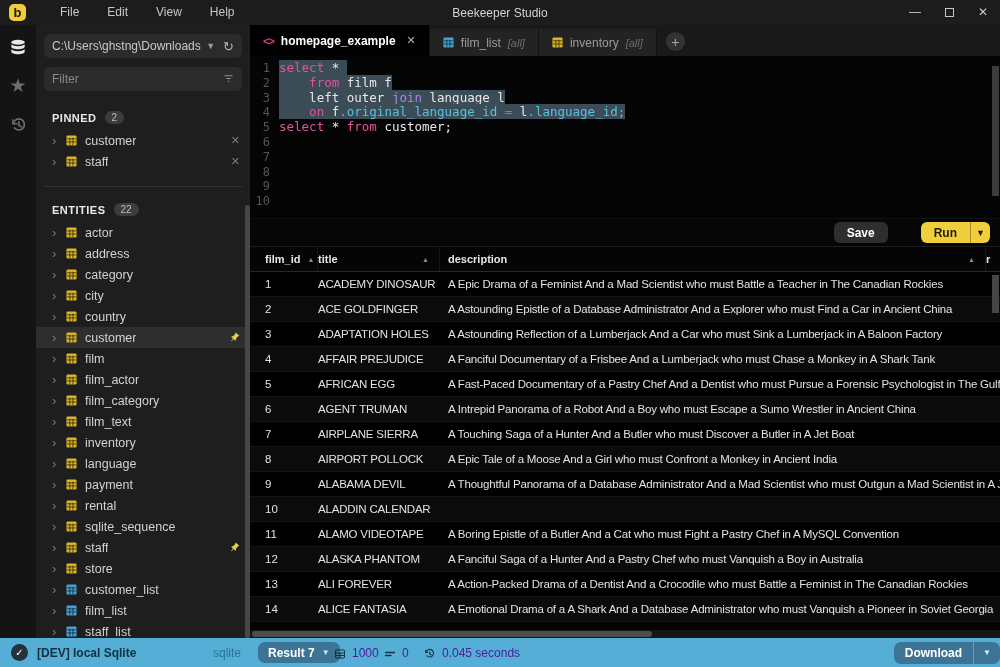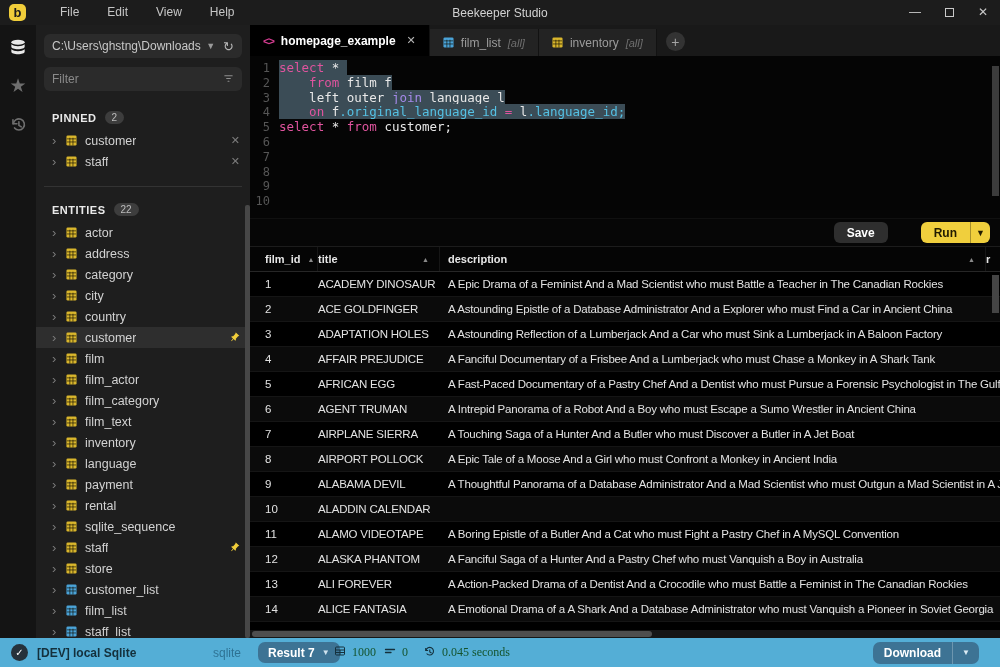--- a/index.html
+++ b/index.html
@@ -95,25 +95,25 @@
   .grid-hscroll-thumb { position:absolute; left:2px; bottom:1px; width:400px; height:6px; background:#4e4e4e; border-radius:3px; }
 
   
   .statusbar { position:absolute; left:0; right:0; bottom:0; height:29px; background:#54aed6; display:flex; align-items:center; font-size:12px; color:#14303c; z-index:40; }
   .sb-check { width:17px; height:17px; border-radius:50%; background:#26323b; color:#fff; font-size:10px; display:flex; align-items:center; justify-content:center; margin-left:11px; flex:none; }
   .sb-conn { font-weight:bold; margin-left:9px; }
   .sb-dialect { position:absolute; left:213px; color:rgba(13,62,90,.55); font-size:12px; }
   .sb-pill { position:absolute; height:21px; background:#3d7394; border-radius:7px; color:#fff; font-size:12px; font-weight:bold; display:flex; align-items:center; padding:0 10px; gap:7px; }
   .sb-result { left:258px; }
   .sb-pill .caret { color:#cfe2ee; font-size:8px; margin:0; }
-  .sb-metric { position:absolute; display:flex; align-items:flex-start; gap:6px; font-size:12px; color:#14532d;font-family:Liberation Serif, serif; }
+  .sb-metric { position:absolute; display:flex; align-items:flex-end; gap:6px; font-size:12px; color:#4c1d95; }
   .sb-records { left:334px; }
   .sb-affected { left:384px; }
   .sb-time { left:423px; }
-  .sb-download { right:21px; position:absolute; height:22px; background:#3d7394; border-radius:7px; display:flex; align-items:center; color:#fff; font-weight:bold; font-size:12px; }
+  .sb-download { right:0; position:absolute; height:22px; background:#3d7394; border-radius:7px; display:flex; align-items:center; color:#fff; font-weight:bold; font-size:12px; }
   .sb-download .dl-label { padding:0 11px; }
   .sb-download .dl-caret { border-left:1px solid rgba(255,255,255,.25); padding:0 9px; font-size:8px; height:100%; display:flex; align-items:center; color:#dcebf4; }
 </style>
 </head>
 <body>
 
 <div class="app">
 
   <div class="menubar">
     <div class="logo">b</div>

